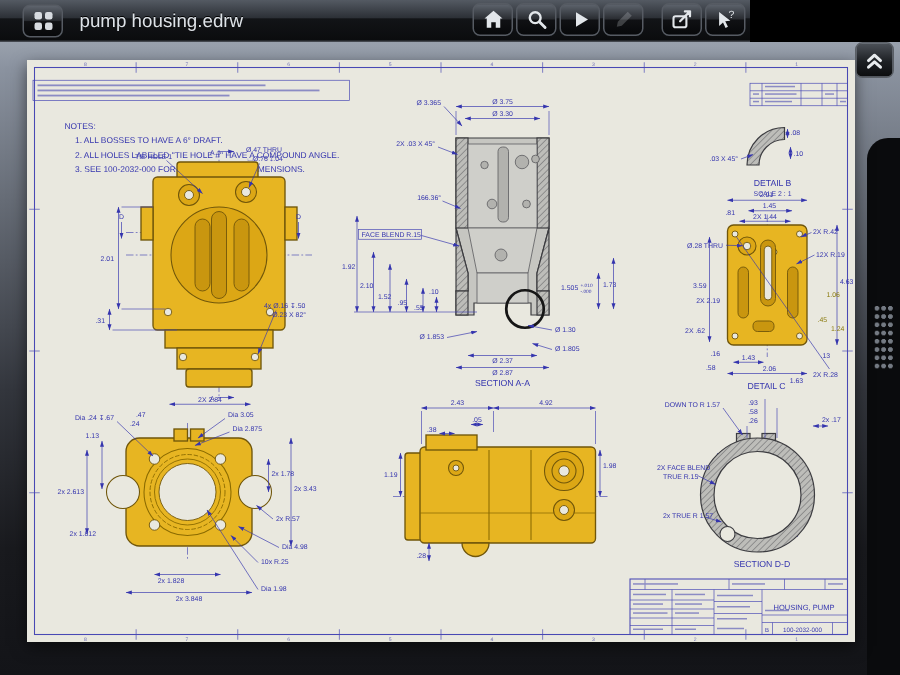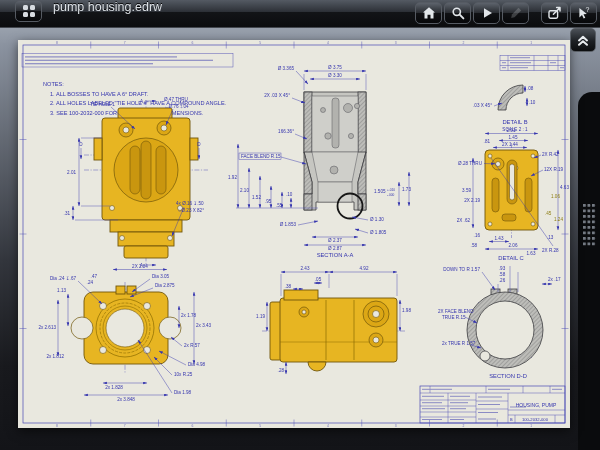--- a/index.html
+++ b/index.html
@@ -1,20 +1,20 @@
 <!DOCTYPE html>
 <html><head>
 <meta charset="utf-8">
 <style>
   html,body{margin:0;padding:0;background:#000;}
   .app{position:relative;width:600px;height:450px;overflow:hidden;font-family:"Liberation Sans",sans-serif;}
   
-  .toolbar{position:absolute;left:0;top:0;width:600px;height:28px;
+  .toolbar{position:absolute;left:0;top:0;width:500px;height:28px;
     background:linear-gradient(180deg,#545a63 0%,#2b2f35 45%,#121417 46%,#0b0c0e 100%);
-    display:flex;align-items:flex-start;border-bottom:1px solid #43474e;box-sizing:border-box;}
+    display:flex;align-items:center;border-bottom:1px solid #43474e;box-sizing:border-box;}
   .tb-btn{height:22px;border-radius:5px;border:1px solid #565b63;
     background:linear-gradient(180deg,#5d636c 0%,#2a2d32 48%,#101114 52%,#07080a 100%);
     display:flex;align-items:center;justify-content:center;box-sizing:border-box;padding:0;}
   .grid-btn{width:27px;margin-left:15px;}
   .grid-ic{width:12px;height:12px;display:grid;grid-template-columns:5px 5px;grid-template-rows:5px 5px;gap:2px;}
   .grid-ic span{background:#d7dbe0;border-radius:1.5px;}
   .tb-title{color:#dde2e7;font-size:12.5px;margin-left:11px;text-shadow:0 -1px 0 #000;}
   .tb-right{position:absolute;right:3px;top:2px;display:flex;align-items:center;}
   .tb-right .tb-btn{width:27px;margin-left:2px;}
   .tb-btn.gap{margin-left:12px;}

